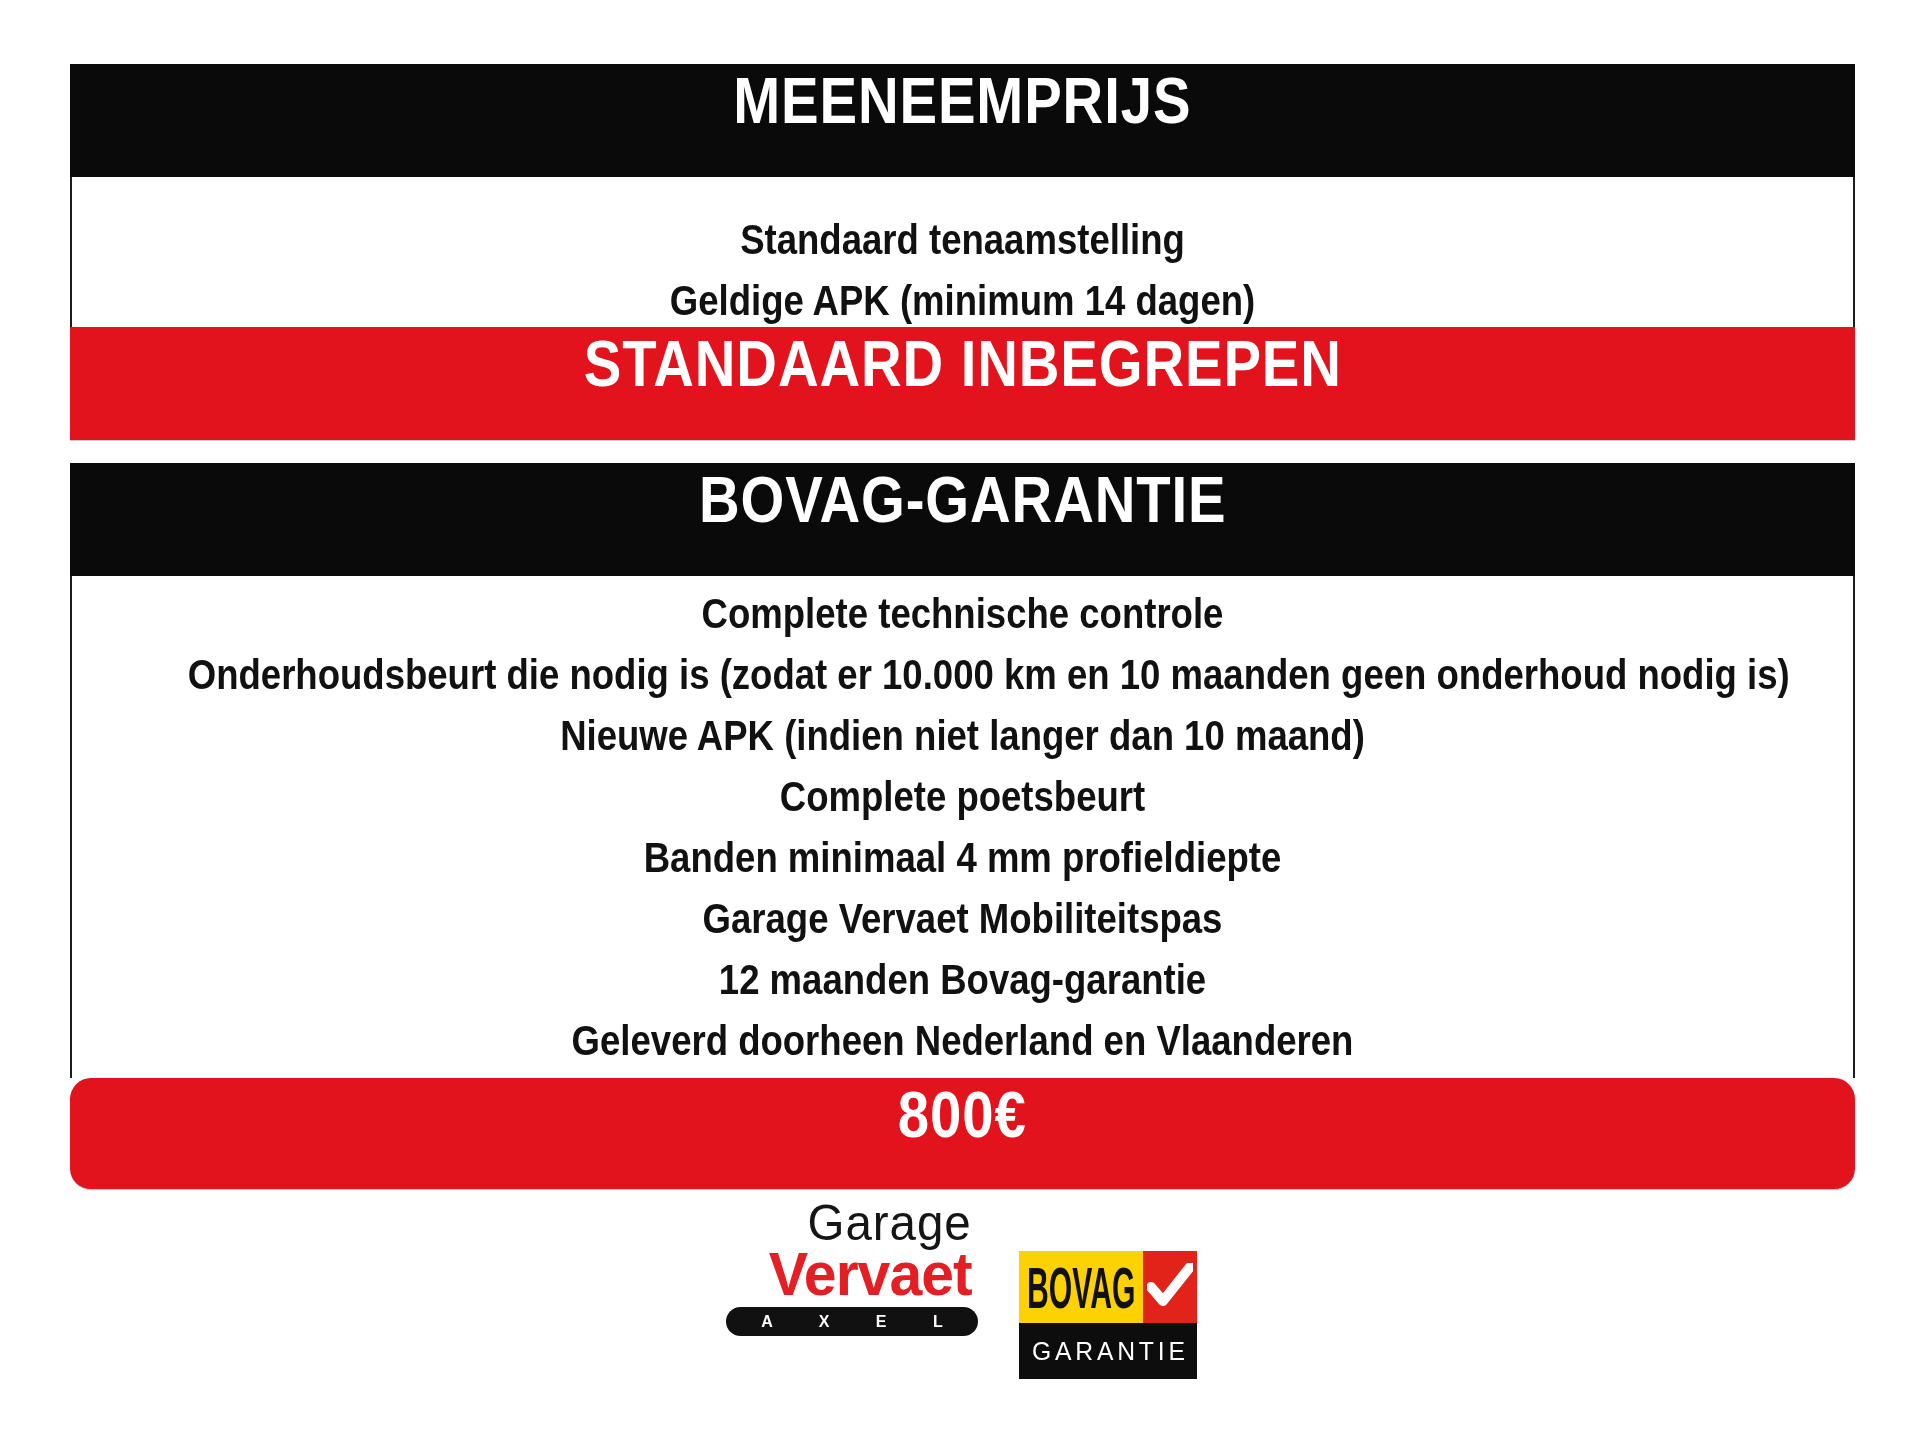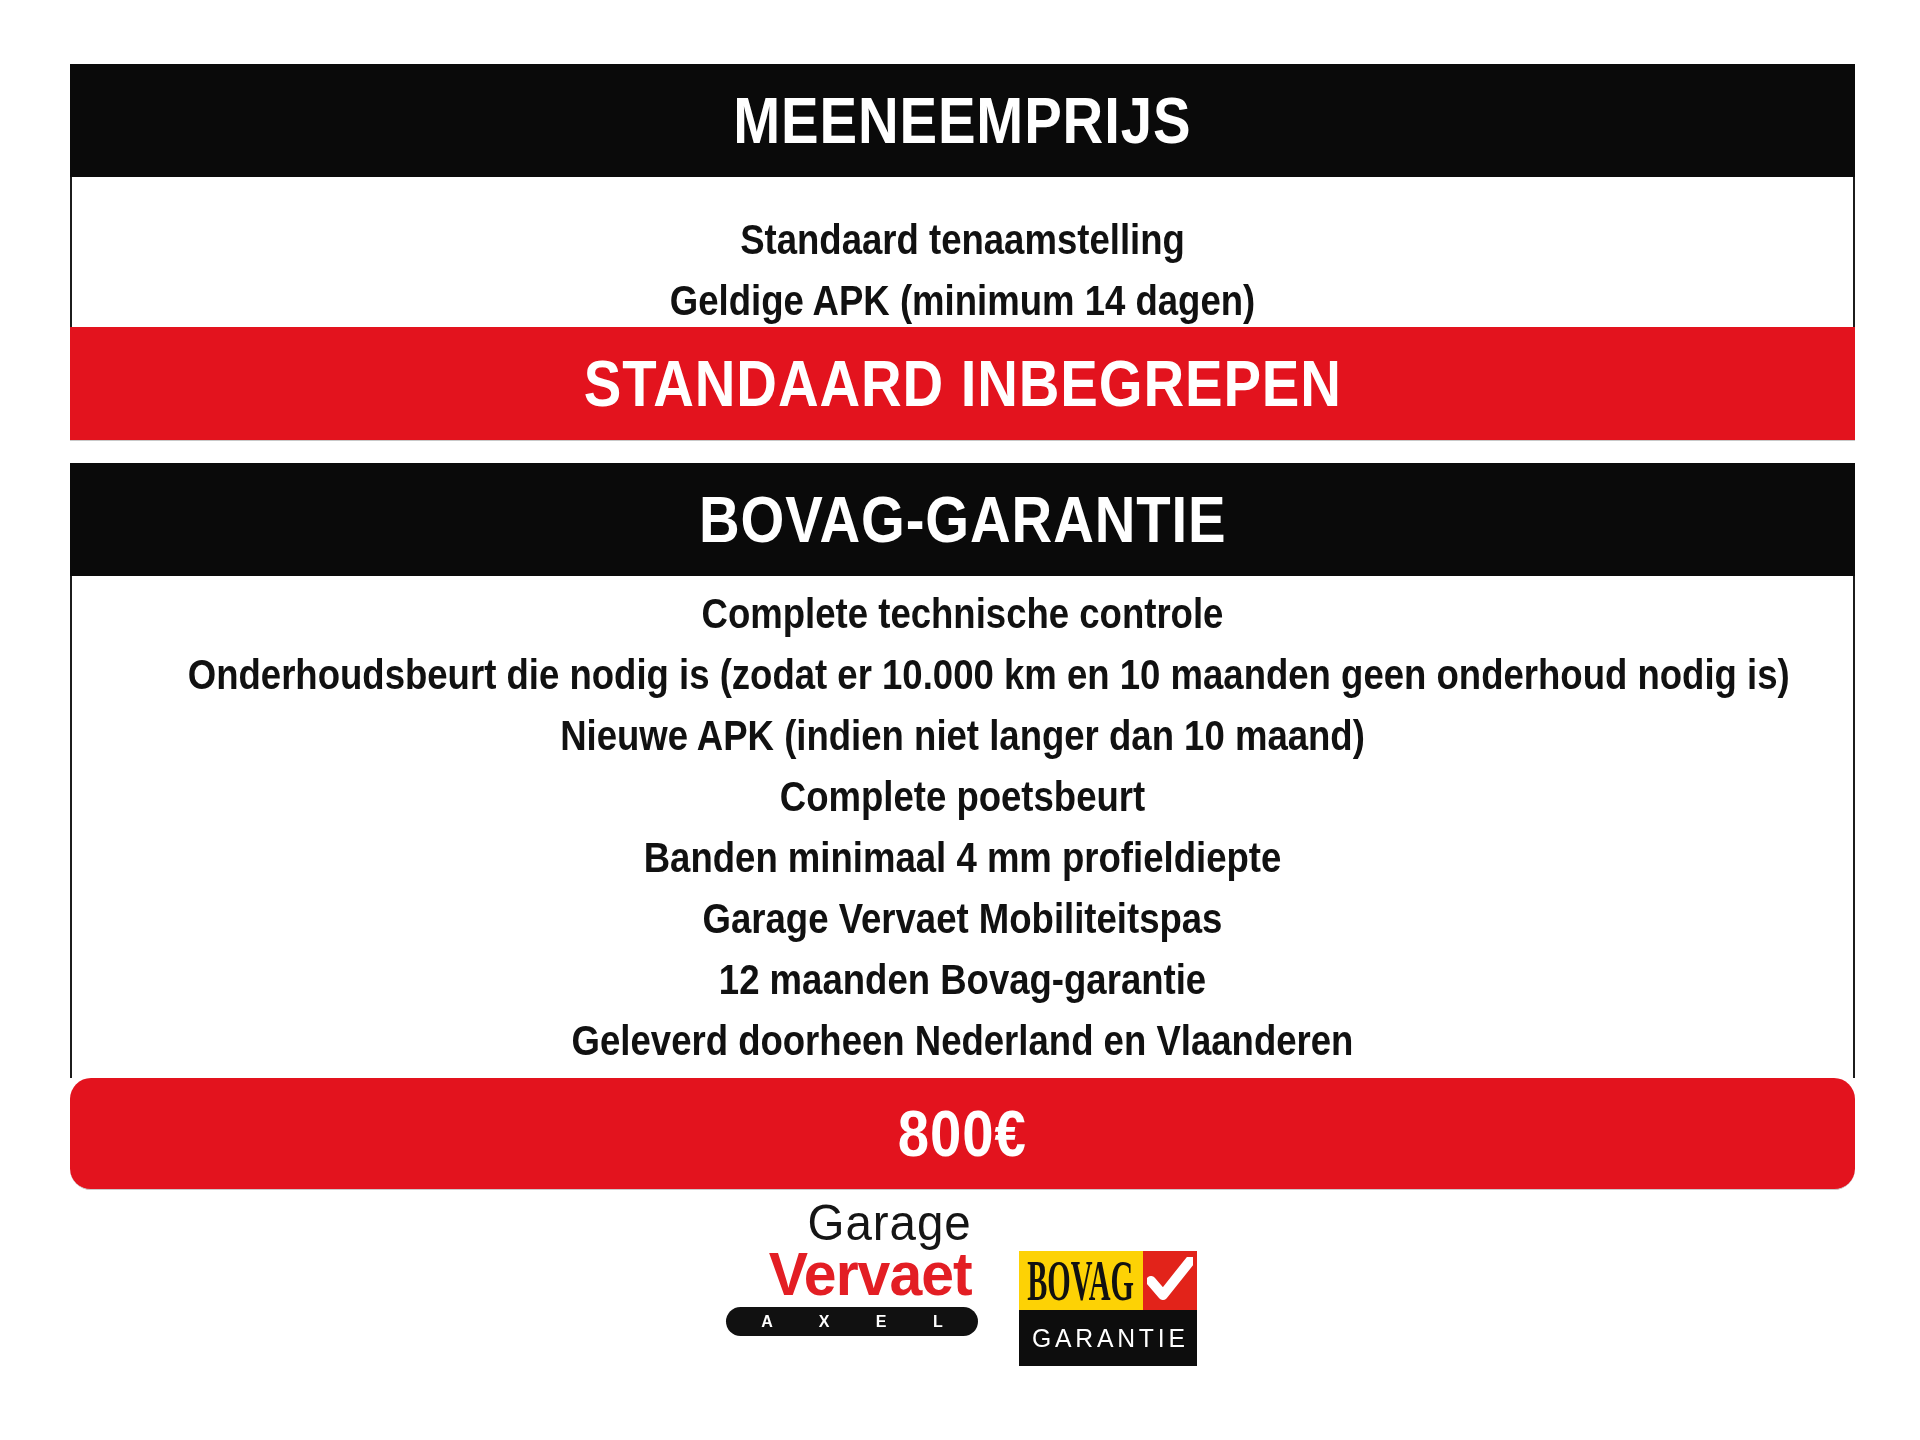--- a/index.html
+++ b/index.html
@@ -12,21 +12,20 @@
     height: 1440px;
     background: #ffffff;
     overflow: hidden;
   }
 
   .band {
     position: absolute;
     left: 70px;
     width: 1785px;
     display: flex;
-    align-items: center;
     justify-content: center;
   }
   .band-black { background: #0a0a0a; }
   .band-red   { background: #e3131e; border-bottom: 1px solid #c9c9c9; }
 
   .band-title {
     color: #ffffff;
     font-weight: bold;
     font-size: 64px;
     letter-spacing: 1px;
@@ -98,21 +97,21 @@
   }
 
   
   .bovag-logo {
     position: absolute;
     left: 1019px;
     top: 1251px;
     width: 178px;
     height: 124px;
   }
-  .bovag-top { display: flex; height: 59px; font-family: Liberation Serif, serif; }
+  .bovag-top { display: flex; height: 72px; }
   .bovag-yellow {
     width: 124px;
     background: #fdd205;
     display: flex;
     align-items: center;
     justify-content: center;
     overflow: hidden;
   }
   .bovag-word {
     font-size: 58px;

